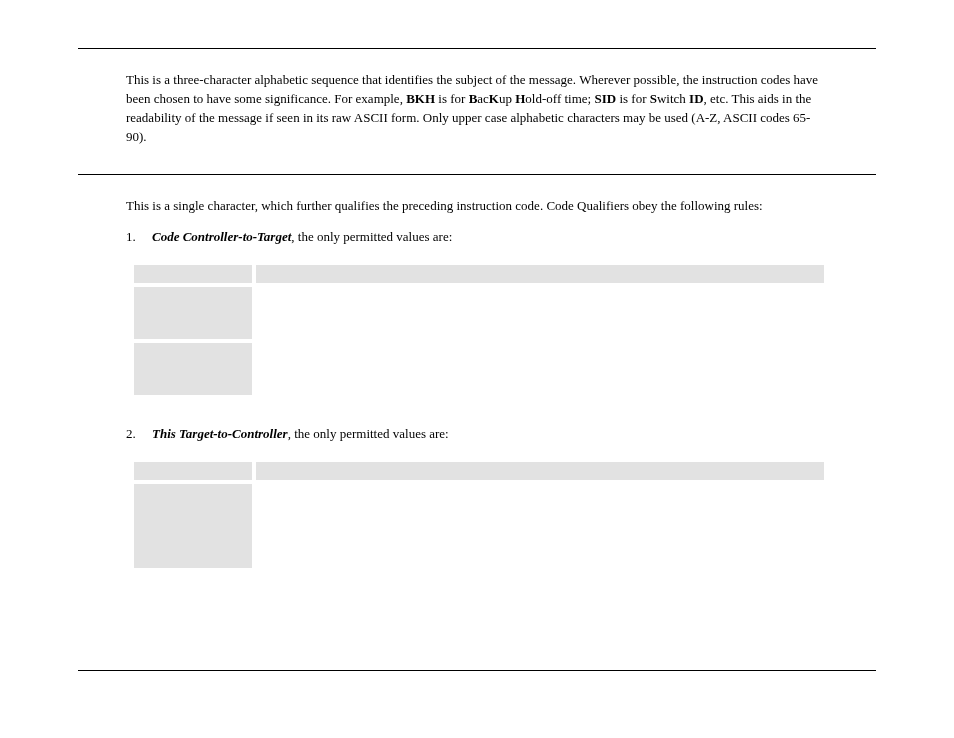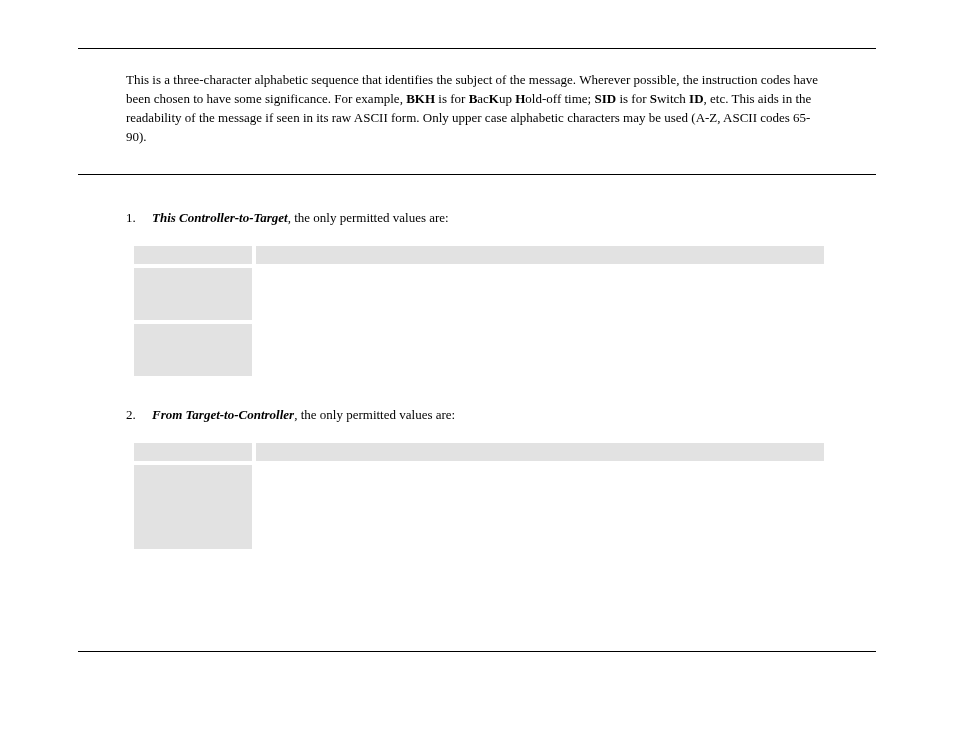--- a/index.html
+++ b/index.html
@@ -69,25 +69,26 @@
   <div class="section-body">
     <p class="para">
       <span>This is a three-character alphabetic sequence that identifies the subject of the message. Wherever possible, the instruction codes have been chosen to have some significance. For example, </span><b>BKH</b><span> is for </span><b>B</b><span>ac</span><b>K</b><span>up </span><b>H</b><span>old-off time; </span><b>SID</b><span> is for </span><b>S</b><span>witch </span><b>ID</b><span>, etc. This aids in the readability of the message if seen in its raw ASCII form. Only upper case alphabetic characters may be used (A-Z, ASCII codes 65-90).</span>
     </p>
   </div>
 
   <hr class="rule">
 
   <div class="section-body">
 
+    <p class="para">This is a single character, which further qualifies the preceding instruction code. Code Qualifiers obey the following rules:</p>
 
     <div class="listrow">
       <div class="listnum">1.</div>
       <div class="listtxt">
-        <span class="em">This Controller-to-Target</span><span>, the only permitted values are:</span>
+        <span class="em">Code Controller-to-Target</span><span>, the only permitted values are:</span>
       </div>
     </div>
 
     <div class="tblwrap">
       <table class="t table1">
         <colgroup>
             <col class="col-code">
             <col>
           </colgroup>
         <tbody>
@@ -111,21 +112,21 @@
               </td>
           <td></td>
         </tr>
       </tbody>
         </table>
     </div>
 
     <div class="listrow">
       <div class="listnum">2.</div>
       <div class="listtxt">
-        <span class="em">From Target-to-Controller</span><span>, the only permitted values are:</span>
+        <span class="em">This Target-to-Controller</span><span>, the only permitted values are:</span>
       </div>
     </div>
 
     <div class="tblwrap">
       <table class="t table2">
         <colgroup>
             <col class="col-code">
             <col>
           </colgroup>
         <tbody>

